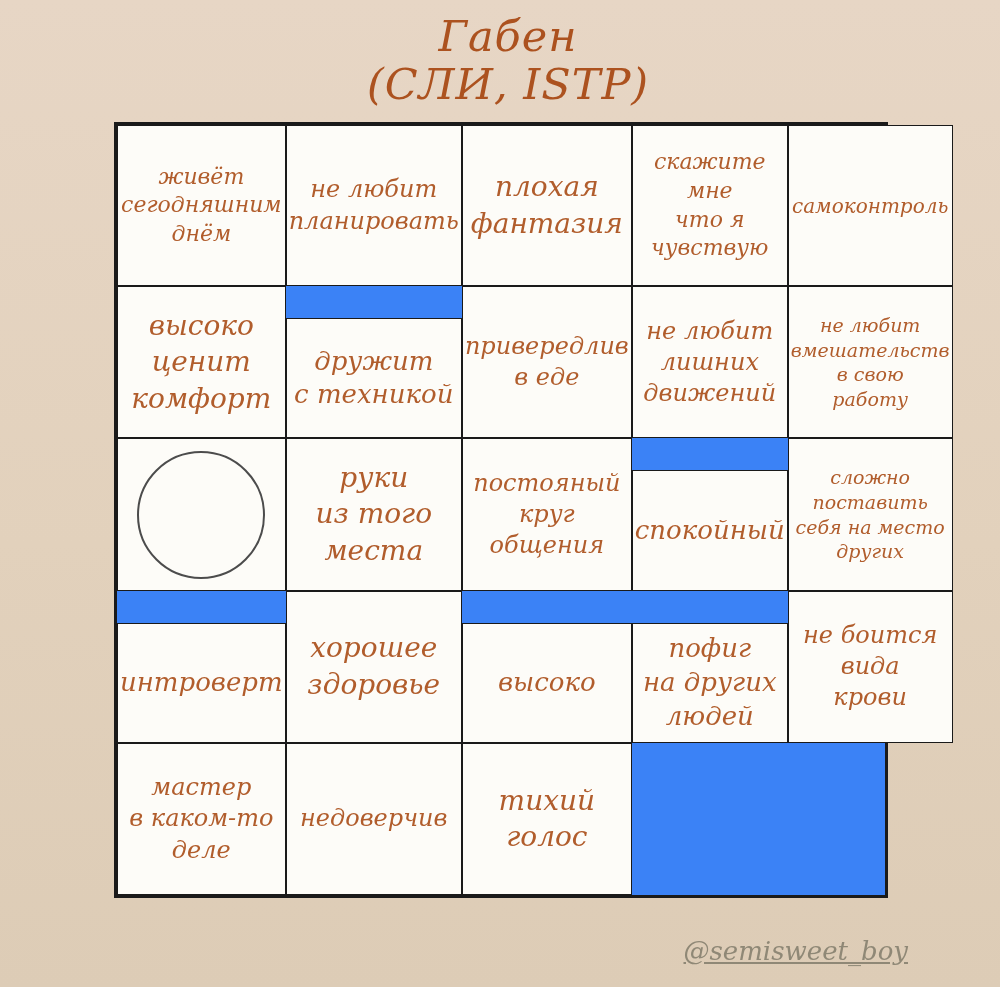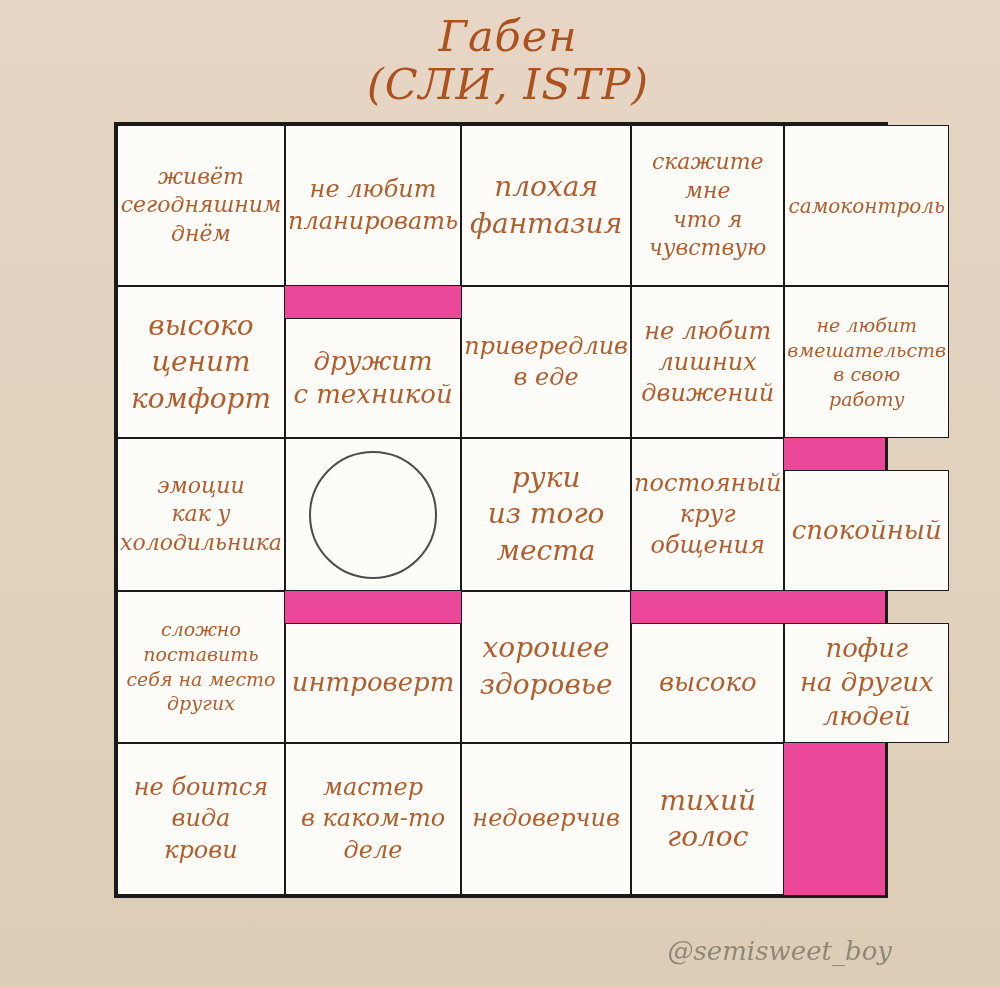--- a/index.html
+++ b/index.html
@@ -27,21 +27,21 @@
     letter-spacing: 1px;
     padding-left: 8px;
   }
   .bingo-grid {
     position: absolute;
     left: 114px;
     top: 122px;
     width: 774px;
     height: 776px;
     box-sizing: border-box;
-    background: #ec4899;
+    background: #3b82f6;
     border: 3px solid #1a1a1a;
     display: grid;
     grid-template-columns: repeat(5, 1fr);
     grid-template-rows: 1.06fr 1fr 1fr 1fr 1fr;
   }
   .cell {
     box-sizing: border-box;
     border: 1.5px solid #1a1a1a;
     display: flex;
     align-items: center;
@@ -63,24 +63,25 @@
   .free-circle {
     width: 124px;
     height: 124px;
     border-radius: 50%;
     border: 2px solid #4c4c4c;
     background: #fdfcf8;
   }
   .watermark {
     position: absolute;
     top: 936px;
-    right: 108px;
+    right: 92px;
     font-style: italic;
     font-size: 26px;
     color: #8f8876;
+    text-decoration: underline;
   }
 </style>
 </head>
 <body>
 
 <div class="title">
   <div>Габен</div>
   <div>(СЛИ, ISTP)</div>
 </div>
 
@@ -105,23 +106,20 @@
   <div class="cell s24"><span>привередлив
 в еде</span></div>
   <div class="cell s24"><span>не любит
 лишних
 движений</span></div>
 
   <div class="cell s19"><span>не любит
 вмешательств
 в свою
 работу</span></div>
-  <div class="cell s22"><span>эмоции
-как у
-холодильника</span></div>
   <div class="cell"><div class="free-circle"></div></div>
   <div class="cell s28"><span>руки
 из того
 места</span></div>
   <div class="cell s24"><span>постояный
 круг
 общения</span></div>
 
   <div class="cell s26"><span>спокойный</span></div>
   <div class="cell s19"><span>сложно

